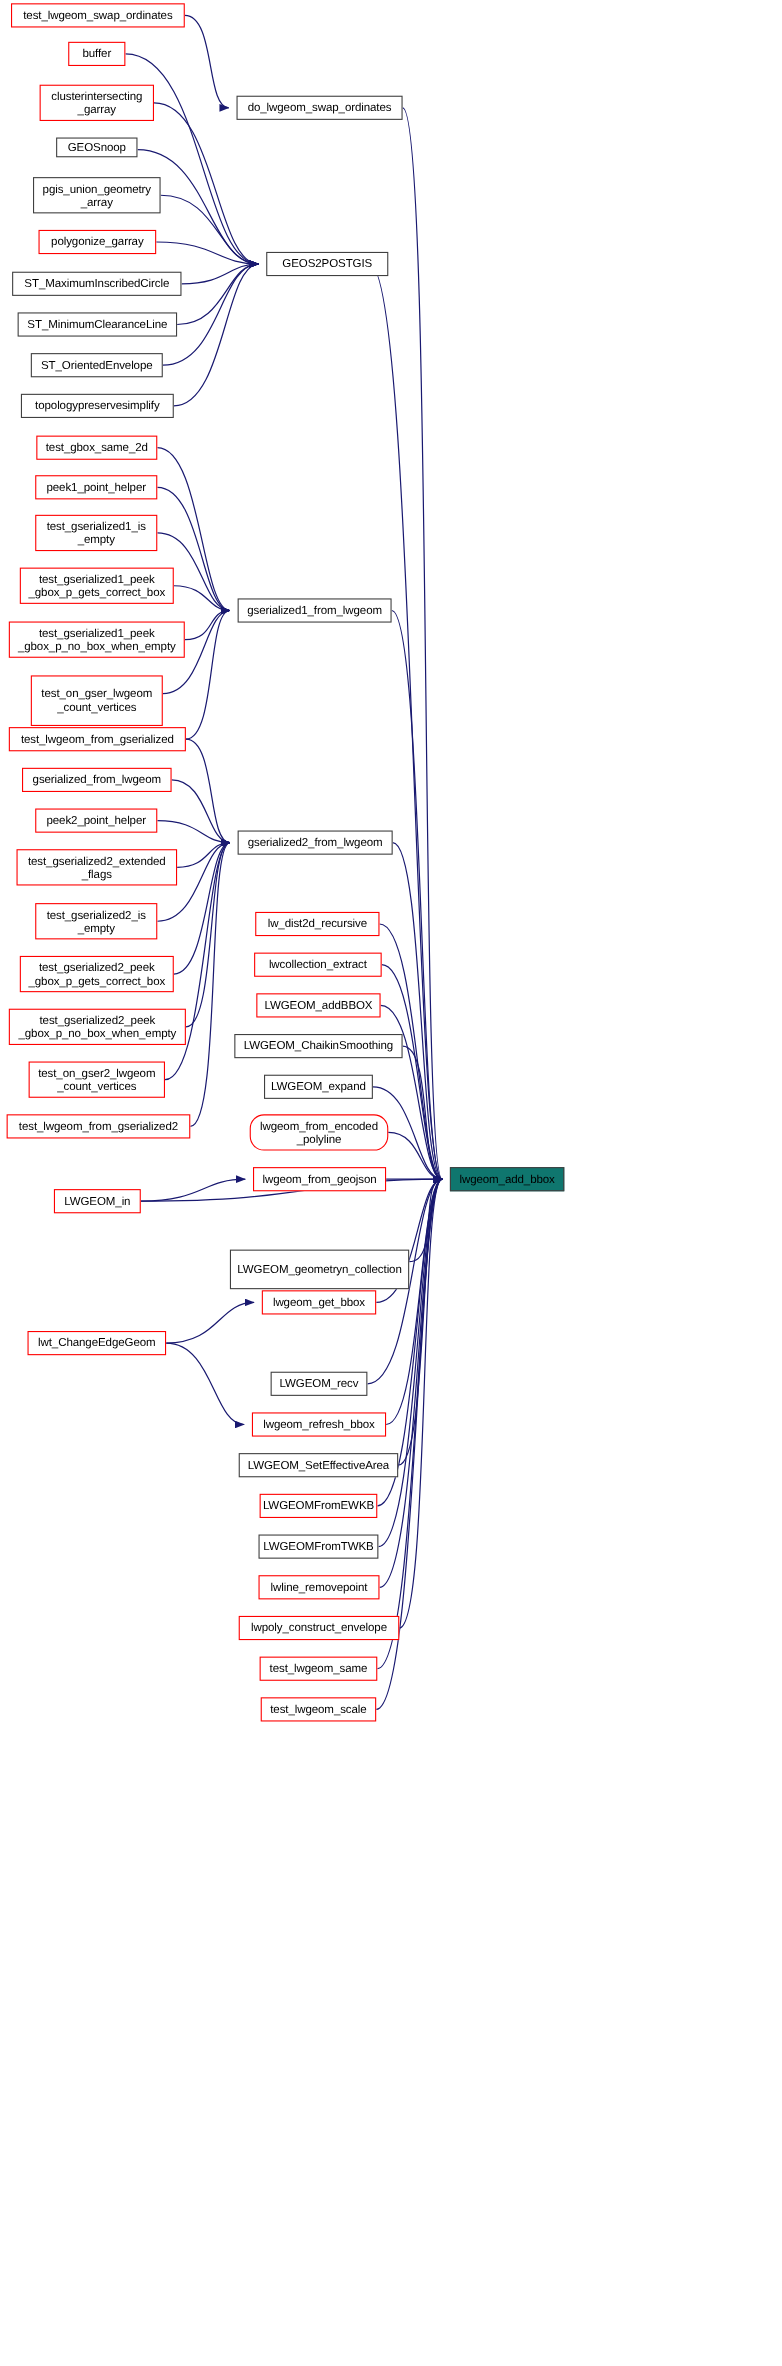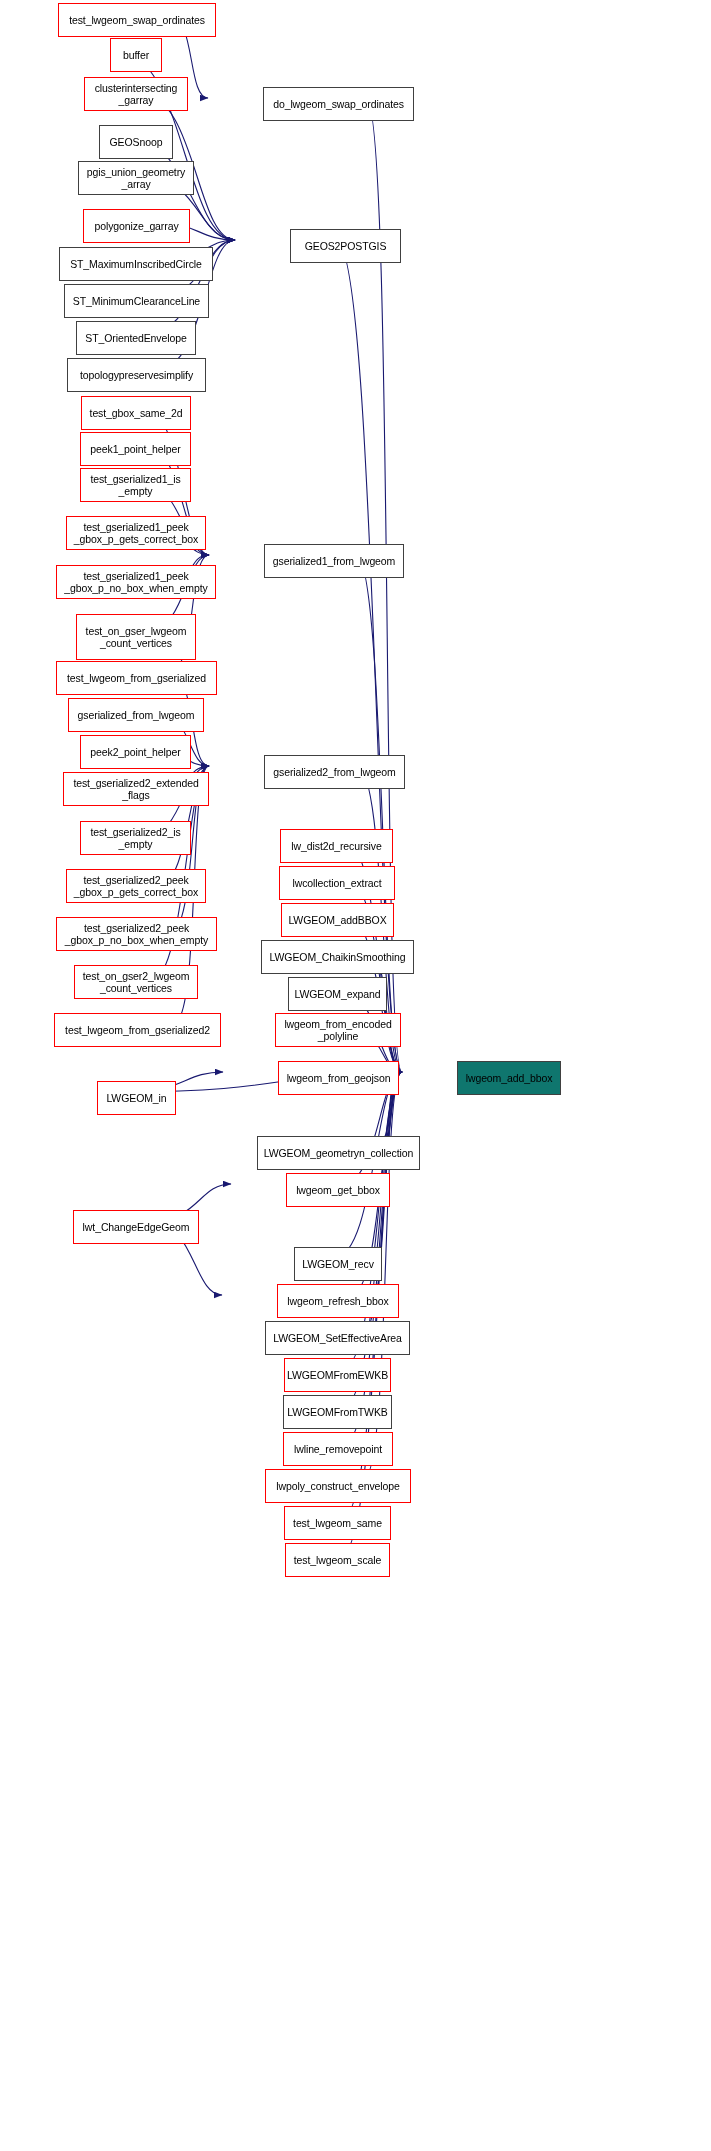--- a/index.html
+++ b/index.html
@@ -29,23 +29,22 @@
     box-sizing: border-box;
     background: #ffffff;
     display: flex;
     align-items: center;
     justify-content: center;
     text-align: center;
     font-size: 10.5px;
     line-height: 12px;
     color: #000000;
     white-space: pre-line;
-    padding: 16px 2px;
+    padding: 4px 2px;
     letter-spacing: -0.1px;
-    margin-left: 48px;
   }
   .node.red {
     border: 1px solid #ff0000;
   }
   .node.black {
     border: 1px solid #404040;
   }
   .node.target {
     border: 1px solid #404040;
     background: #0f766e;
@@ -162,24 +161,24 @@
       <div class="node red" style="left: 25px; top: 1210px; width: 126px; height: 22px;"><span class="node-label">lwt_ChangeEdgeGeom</span></div>
       <div class="node black" style="left: 215px; top: 87px; width: 151px; height: 22px;"><span class="node-label">do_lwgeom_swap_ordinates</span></div>
       <div class="node black" style="left: 242px; top: 229px; width: 111px; height: 22px;"><span class="node-label">GEOS2POSTGIS</span></div>
       <div class="node black" style="left: 216px; top: 544px; width: 140px; height: 22px;"><span class="node-label">gserialized1_from_lwgeom</span></div>
       <div class="node black" style="left: 216px; top: 755px; width: 141px; height: 22px;"><span class="node-label">gserialized2_from_lwgeom</span></div>
       <div class="node red" style="left: 232px; top: 829px; width: 113px; height: 22px;"><span class="node-label">lw_dist2d_recursive</span></div>
       <div class="node red" style="left: 231px; top: 866px; width: 116px; height: 22px;"><span class="node-label">lwcollection_extract</span></div>
       <div class="node red" style="left: 233px; top: 903px; width: 113px; height: 22px;"><span class="node-label">LWGEOM_addBBOX</span></div>
       <div class="node black" style="left: 213px; top: 940px; width: 153px; height: 22px;"><span class="node-label">LWGEOM_ChaikinSmoothing</span></div>
       <div class="node black" style="left: 240px; top: 977px; width: 99px; height: 22px;"><span class="node-label">LWGEOM_expand</span></div>
-      <div class="node red" style="left: 227px; top: 1013px; width: 126px; height: 33px;"><span class="node-label">lwgeom_from_encoded
+      <div class="node red" style="left: 227px; top: 1013px; width: 126px; height: 33px; border-radius: 13px;"><span class="node-label">lwgeom_from_encoded
 _polyline</span></div>
       <div class="node red" style="left: 230px; top: 1061px; width: 121px; height: 22px;"><span class="node-label">lwgeom_from_geojson</span></div>
-      <div class="node black" style="left: 209px; top: 1136px; width: 163px; height: 20px;"><span class="node-label">LWGEOM_geometryn_collection</span></div>
+      <div class="node black" style="left: 209px; top: 1136px; width: 163px; height: 36px;"><span class="node-label">LWGEOM_geometryn_collection</span></div>
       <div class="node red" style="left: 238px; top: 1173px; width: 104px; height: 22px;"><span class="node-label">lwgeom_get_bbox</span></div>
       <div class="node black" style="left: 246px; top: 1247px; width: 88px; height: 22px;"><span class="node-label">LWGEOM_recv</span></div>
       <div class="node red" style="left: 229px; top: 1284px; width: 122px; height: 22px;"><span class="node-label">lwgeom_refresh_bbox</span></div>
       <div class="node black" style="left: 217px; top: 1321px; width: 145px; height: 22px;"><span class="node-label">LWGEOM_SetEffectiveArea</span></div>
       <div class="node red" style="left: 236px; top: 1358px; width: 107px; height: 22px;"><span class="node-label">LWGEOMFromEWKB</span></div>
       <div class="node black" style="left: 235px; top: 1395px; width: 109px; height: 22px;"><span class="node-label">LWGEOMFromTWKB</span></div>
       <div class="node red" style="left: 235px; top: 1432px; width: 110px; height: 22px;"><span class="node-label">lwline_removepoint</span></div>
       <div class="node red" style="left: 217px; top: 1469px; width: 146px; height: 22px;"><span class="node-label">lwpoly_construct_envelope</span></div>
       <div class="node red" style="left: 236px; top: 1506px; width: 107px; height: 22px;"><span class="node-label">test_lwgeom_same</span></div>
       <div class="node red" style="left: 237px; top: 1543px; width: 105px; height: 22px;"><span class="node-label">test_lwgeom_scale</span></div>

